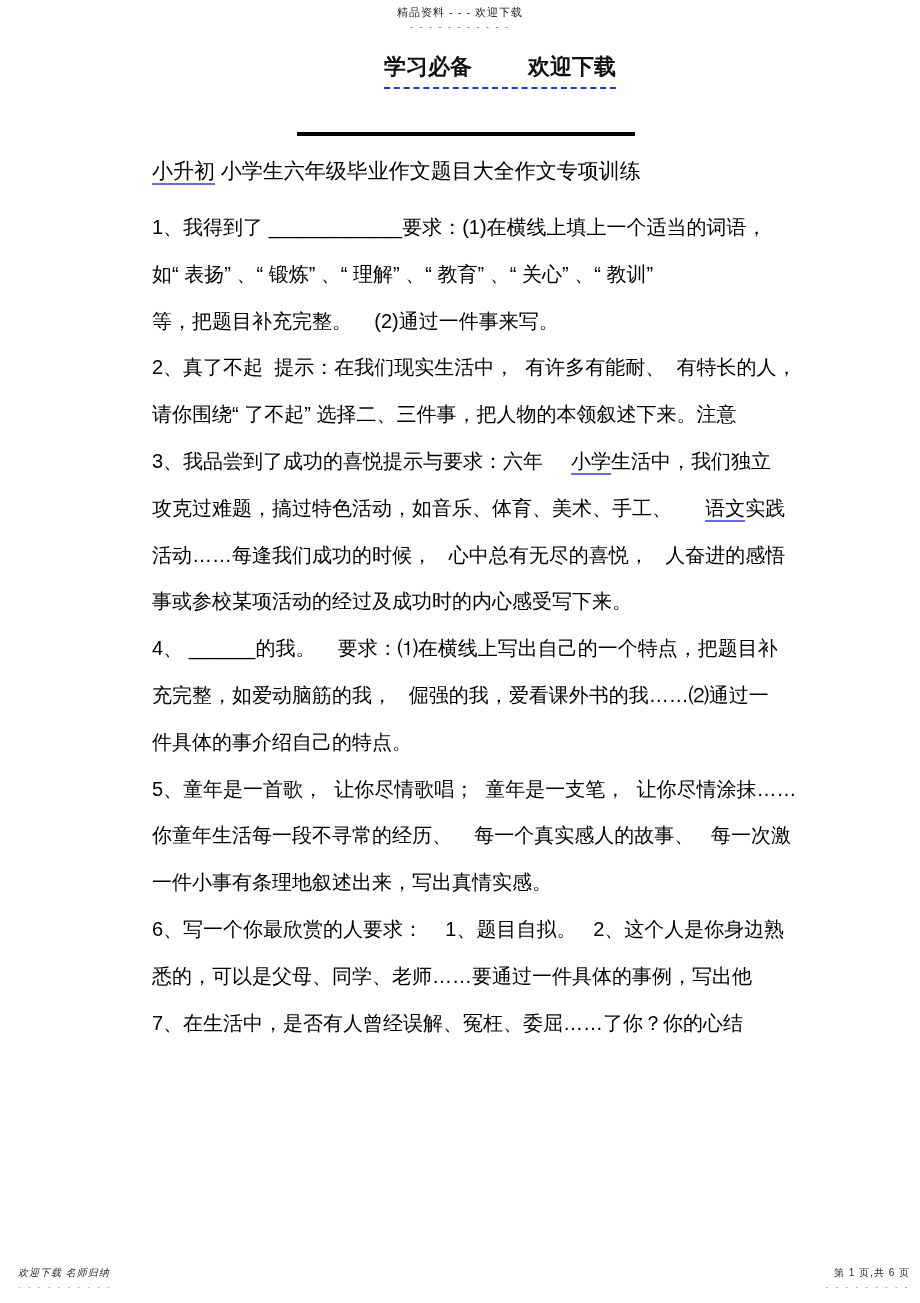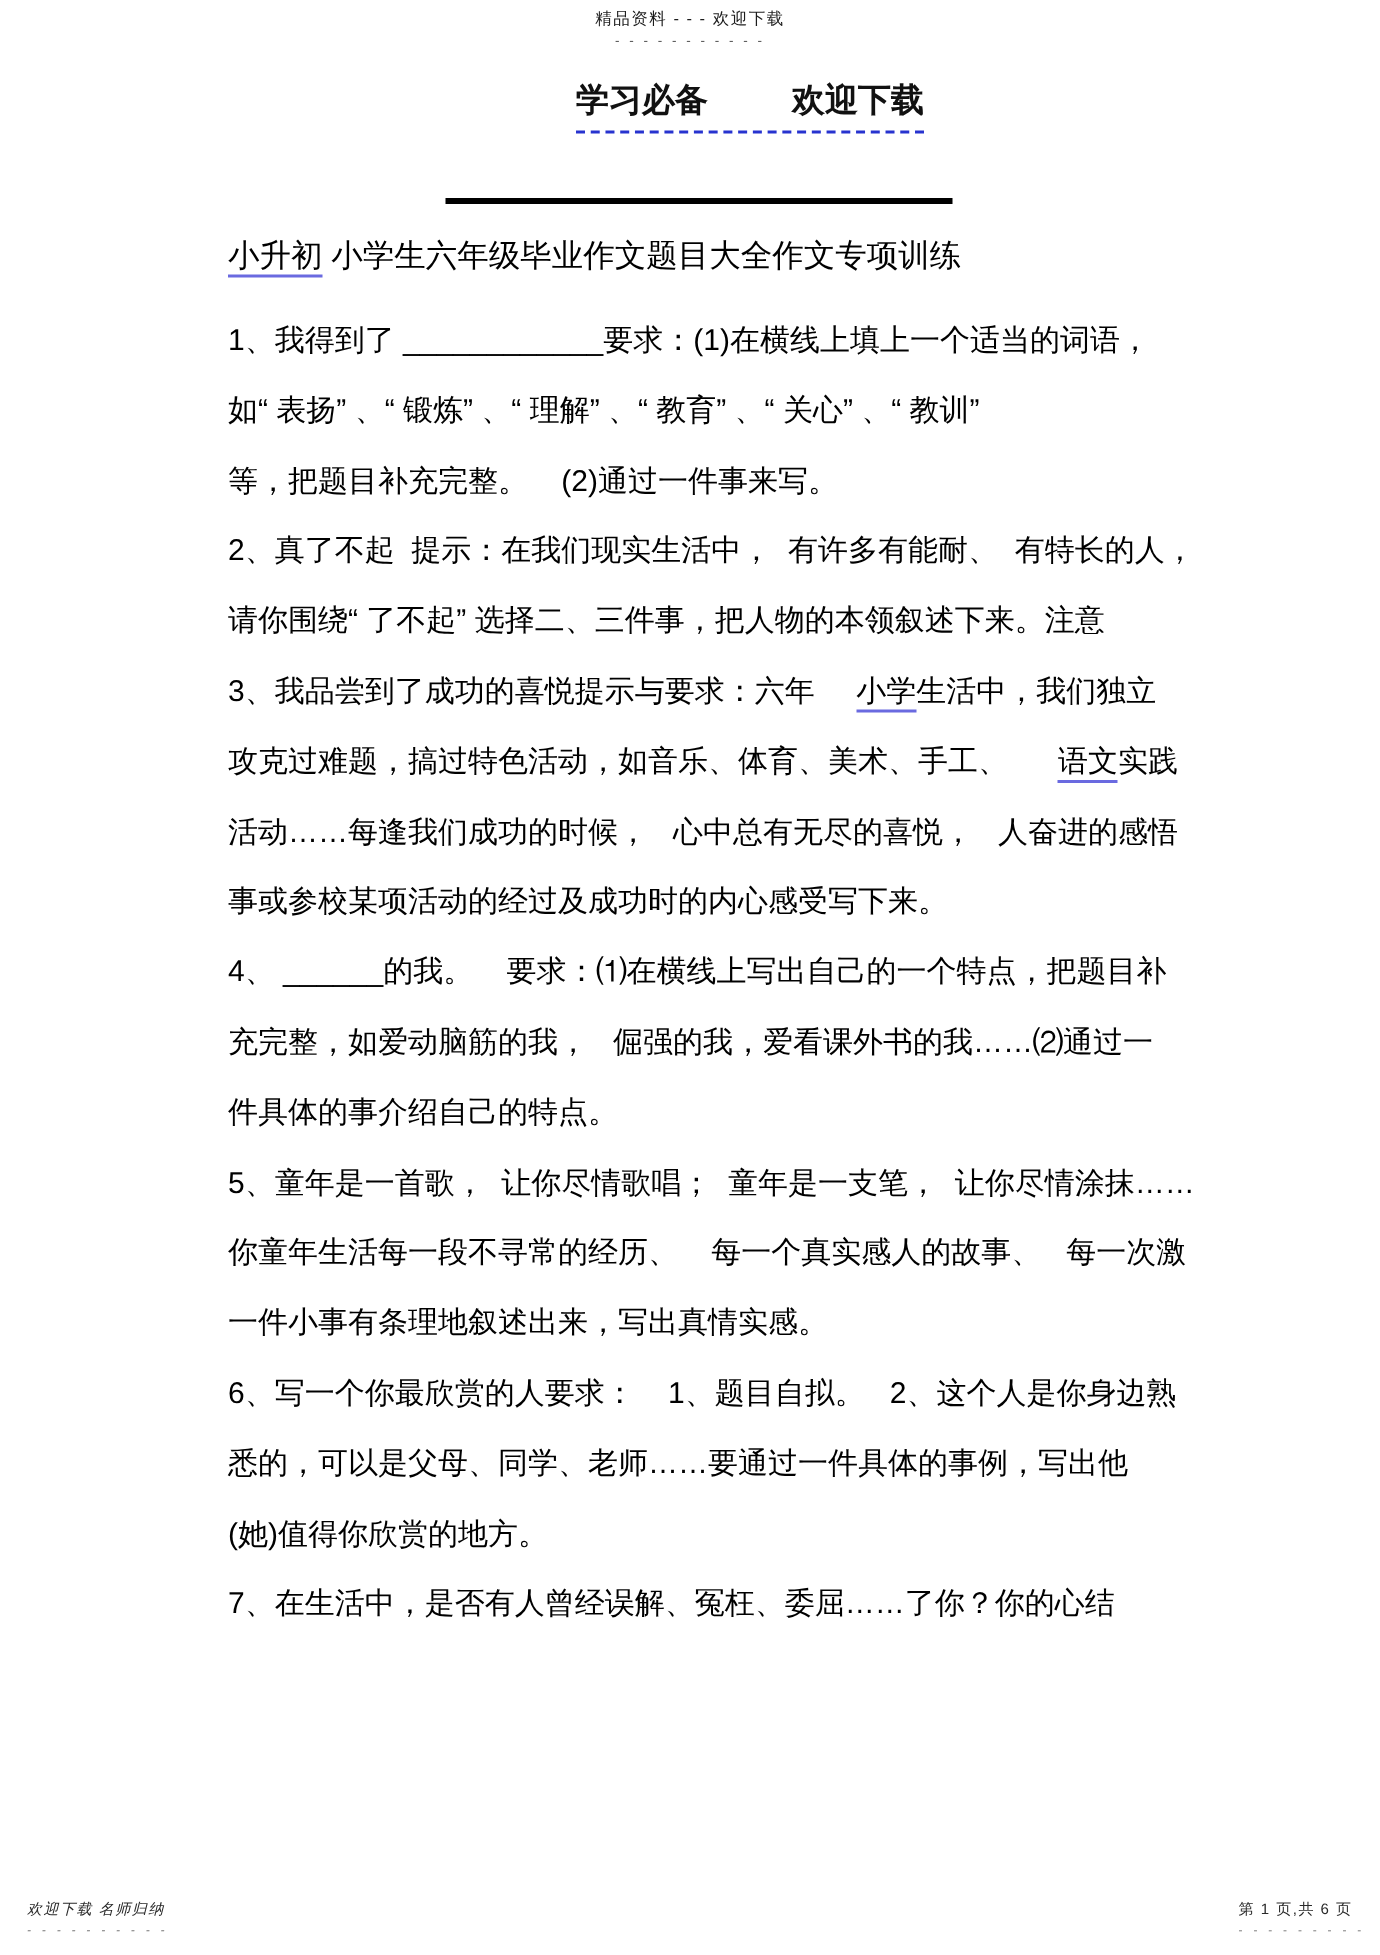--- a/index.html
+++ b/index.html
@@ -34,21 +34,21 @@
   
   .content { position: absolute; left: 152px; top: 156px; width: 648px; }
   .doc-title { font-size: 21px; line-height: 30px; margin-bottom: 18px; white-space: pre-wrap; color: #000; }
   .line { font-size: 20px; line-height: 46.8px; white-space: pre-wrap; color: #000; }
 
   .link { border-bottom: 2px solid #6a6ae0; padding-bottom: 1px; }
   .blank { letter-spacing: 0; }
 
   
   .footer-left { position: absolute; left: 18px; bottom: 12px; text-align: left; font-style: italic; }
-  .footer-right { position: absolute; right: 10px; bottom: 12px; text-align: left; margin-left: 20px; }
+  .footer-right { position: absolute; right: 10px; bottom: 12px; text-align: right; margin-left: 20px; }
   .footer-text { font-size: 10px; color: #2a2a2a; letter-spacing: 1px; }
   .footer-dots { font-size: 8px; color: #777; letter-spacing: 2.5px; margin-top: 2px; }
 </style>
 </head>
 <body>
 
 <div class="top-note">
   <div class="top-note-inner">
     <div class="top-note-text">精品资料 - - -  欢迎下载</div>
     <div class="top-note-dots">- - - - - - - - - - -</div>
@@ -75,21 +75,20 @@
       <div class="line"><span>活动……每逢我们成功的时候，   心中总有无尽的喜悦，   人奋进的感悟</span></div>
       <div class="line"><span>事或参校某项活动的经过及成功时的内心感受写下来。</span></div>
       <div class="line"><span>4、 </span><span class="blank">______</span><span>的我。    要求：⑴在横线上写出自己的一个特点，把题目补</span></div>
       <div class="line"><span>充完整，如爱动脑筋的我，   倔强的我，爱看课外书的我……⑵通过一</span></div>
       <div class="line"><span>件具体的事介绍自己的特点。</span></div>
       <div class="line"><span>5、童年是一首歌，  让你尽情歌唱；  童年是一支笔，  让你尽情涂抹……</span></div>
       <div class="line"><span>你童年生活每一段不寻常的经历、    每一个真实感人的故事、   每一次激</span></div>
       <div class="line"><span>一件小事有条理地叙述出来，写出真情实感。</span></div>
       <div class="line"><span>6、写一个你最欣赏的人要求：    1、题目自拟。   2、这个人是你身边熟</span></div>
       <div class="line"><span>悉的，可以是父母、同学、老师……要通过一件具体的事例，写出他</span></div>
-      <div class="line"><span>(她)值得你欣赏的地方。</span></div>
       <div class="line"><span>7、在生活中，是否有人曾经误解、冤枉、委屈……了你？你的心结</span></div>
     </div>
 </div>
 
 <div class="footer-left">
   <div class="footer-text">欢迎下载   名师归纳</div>
   <div class="footer-dots">- - - - - - - - - -</div>
 </div>
 
 <div class="footer-right">

